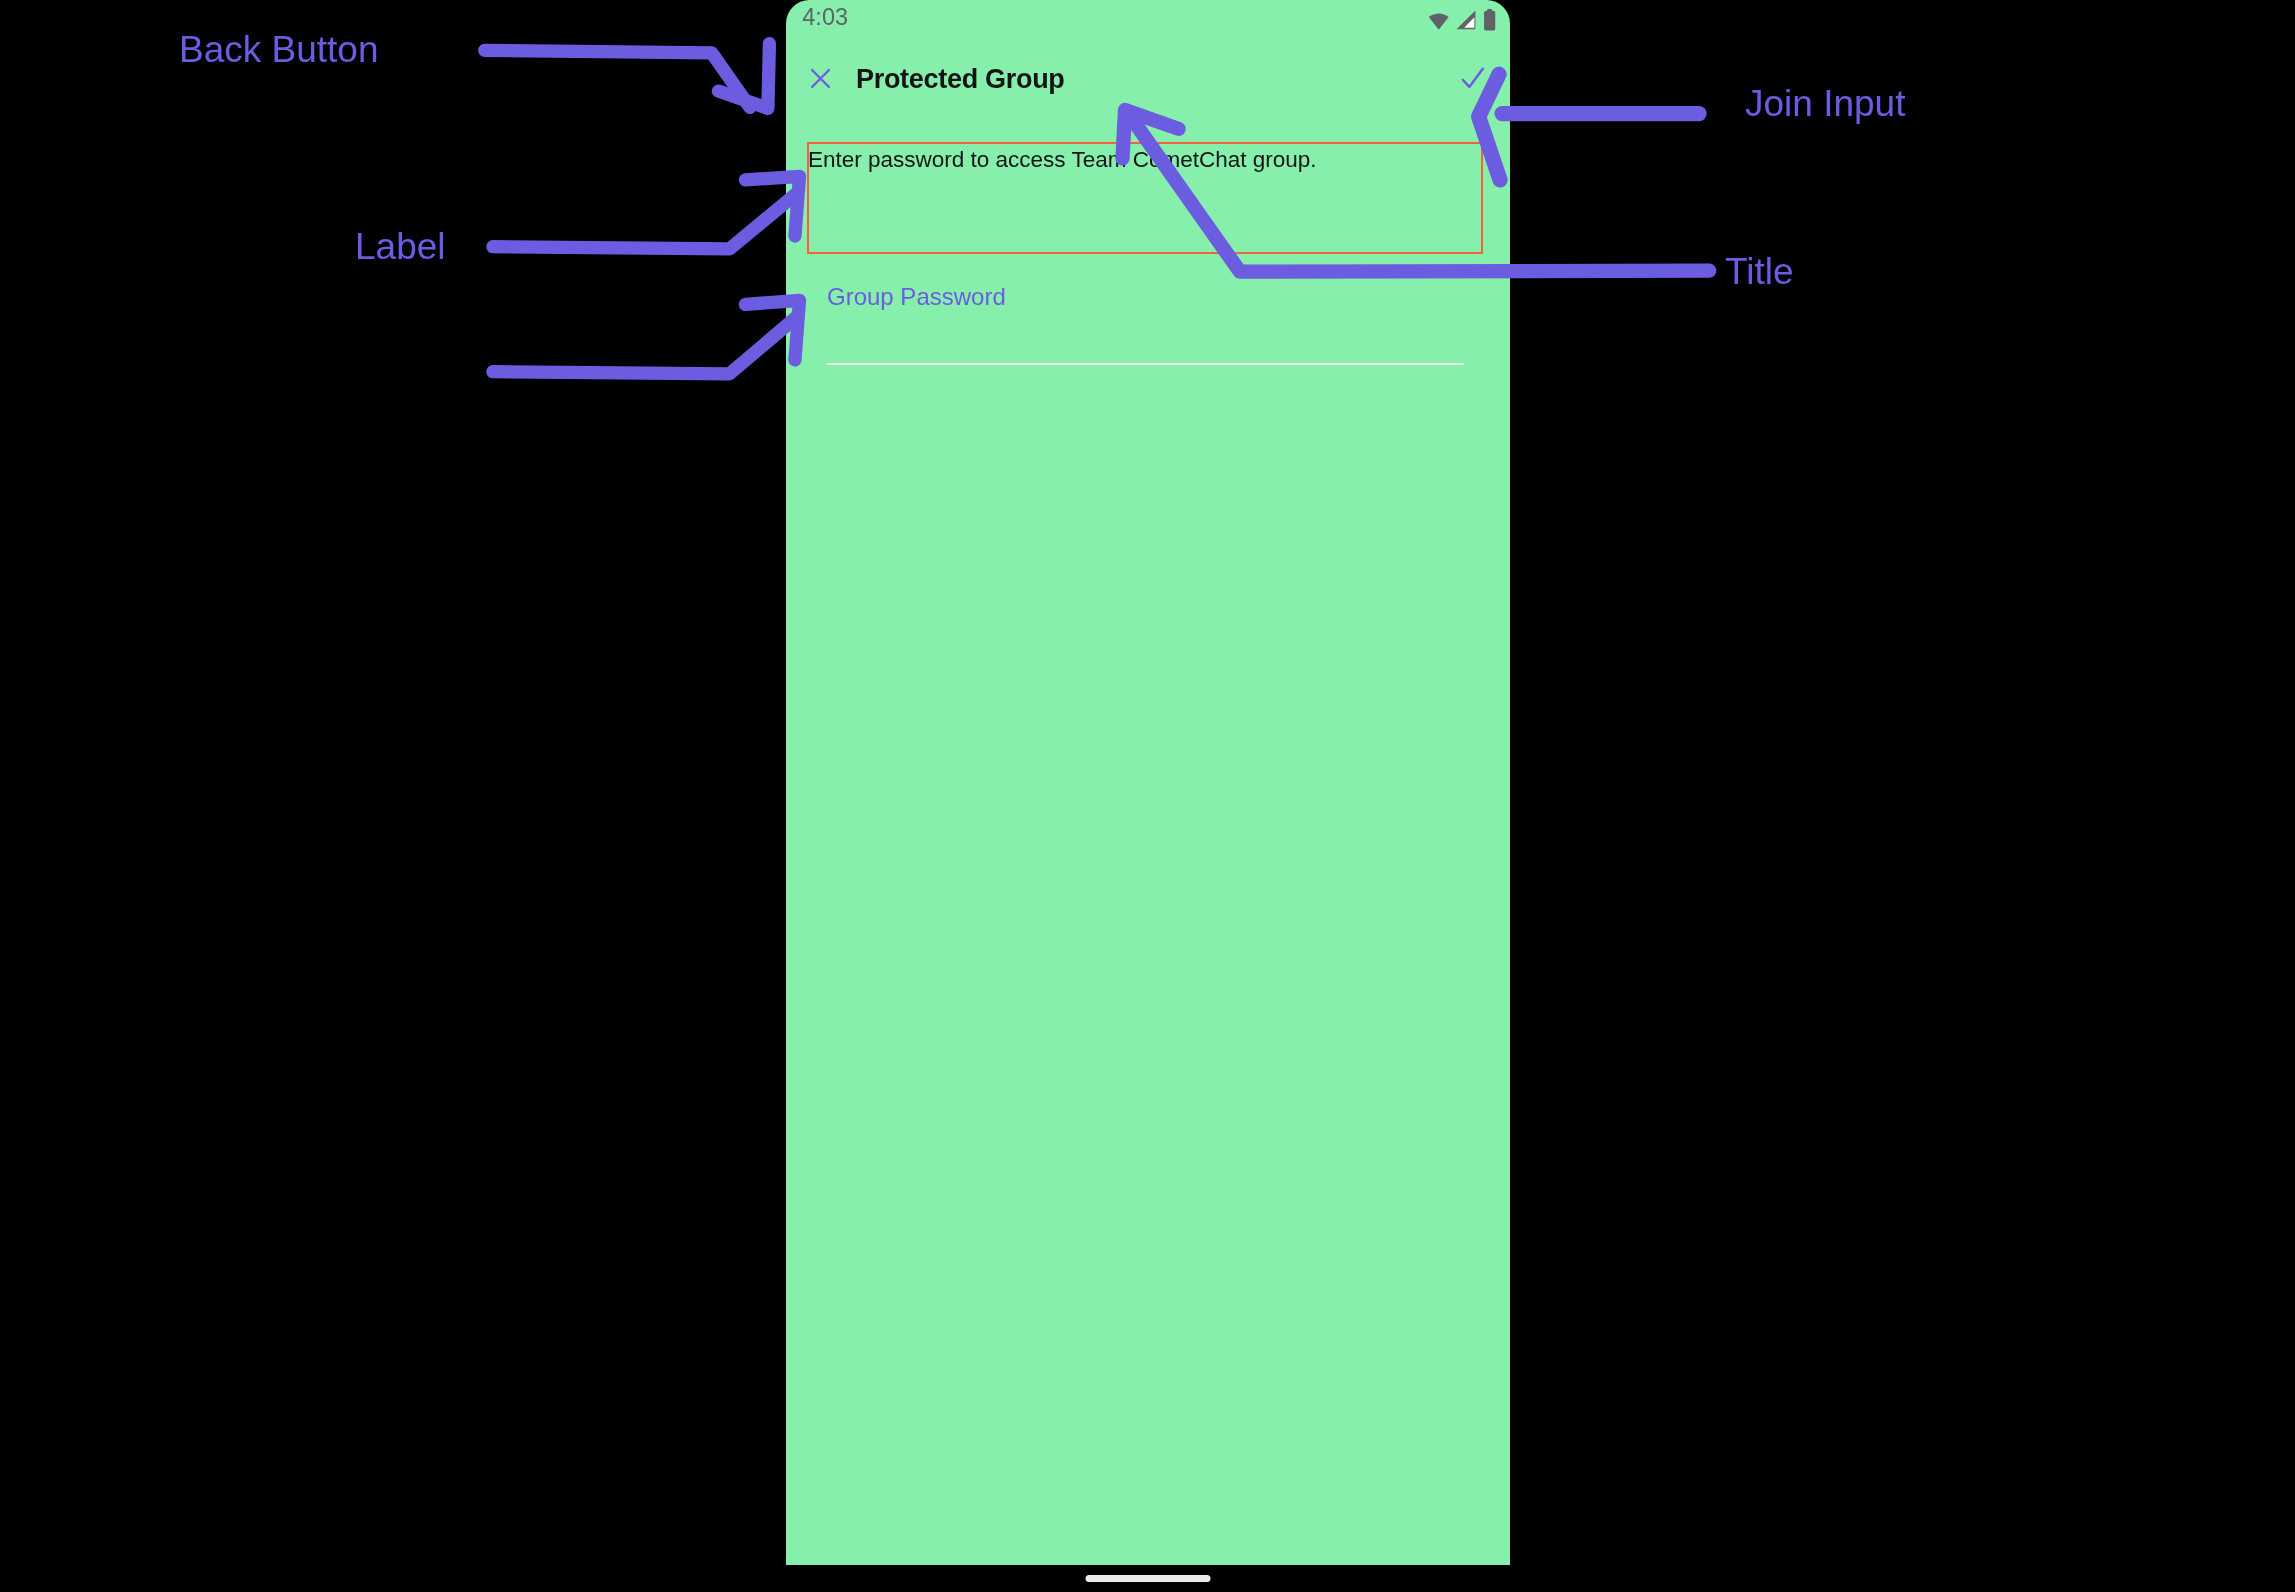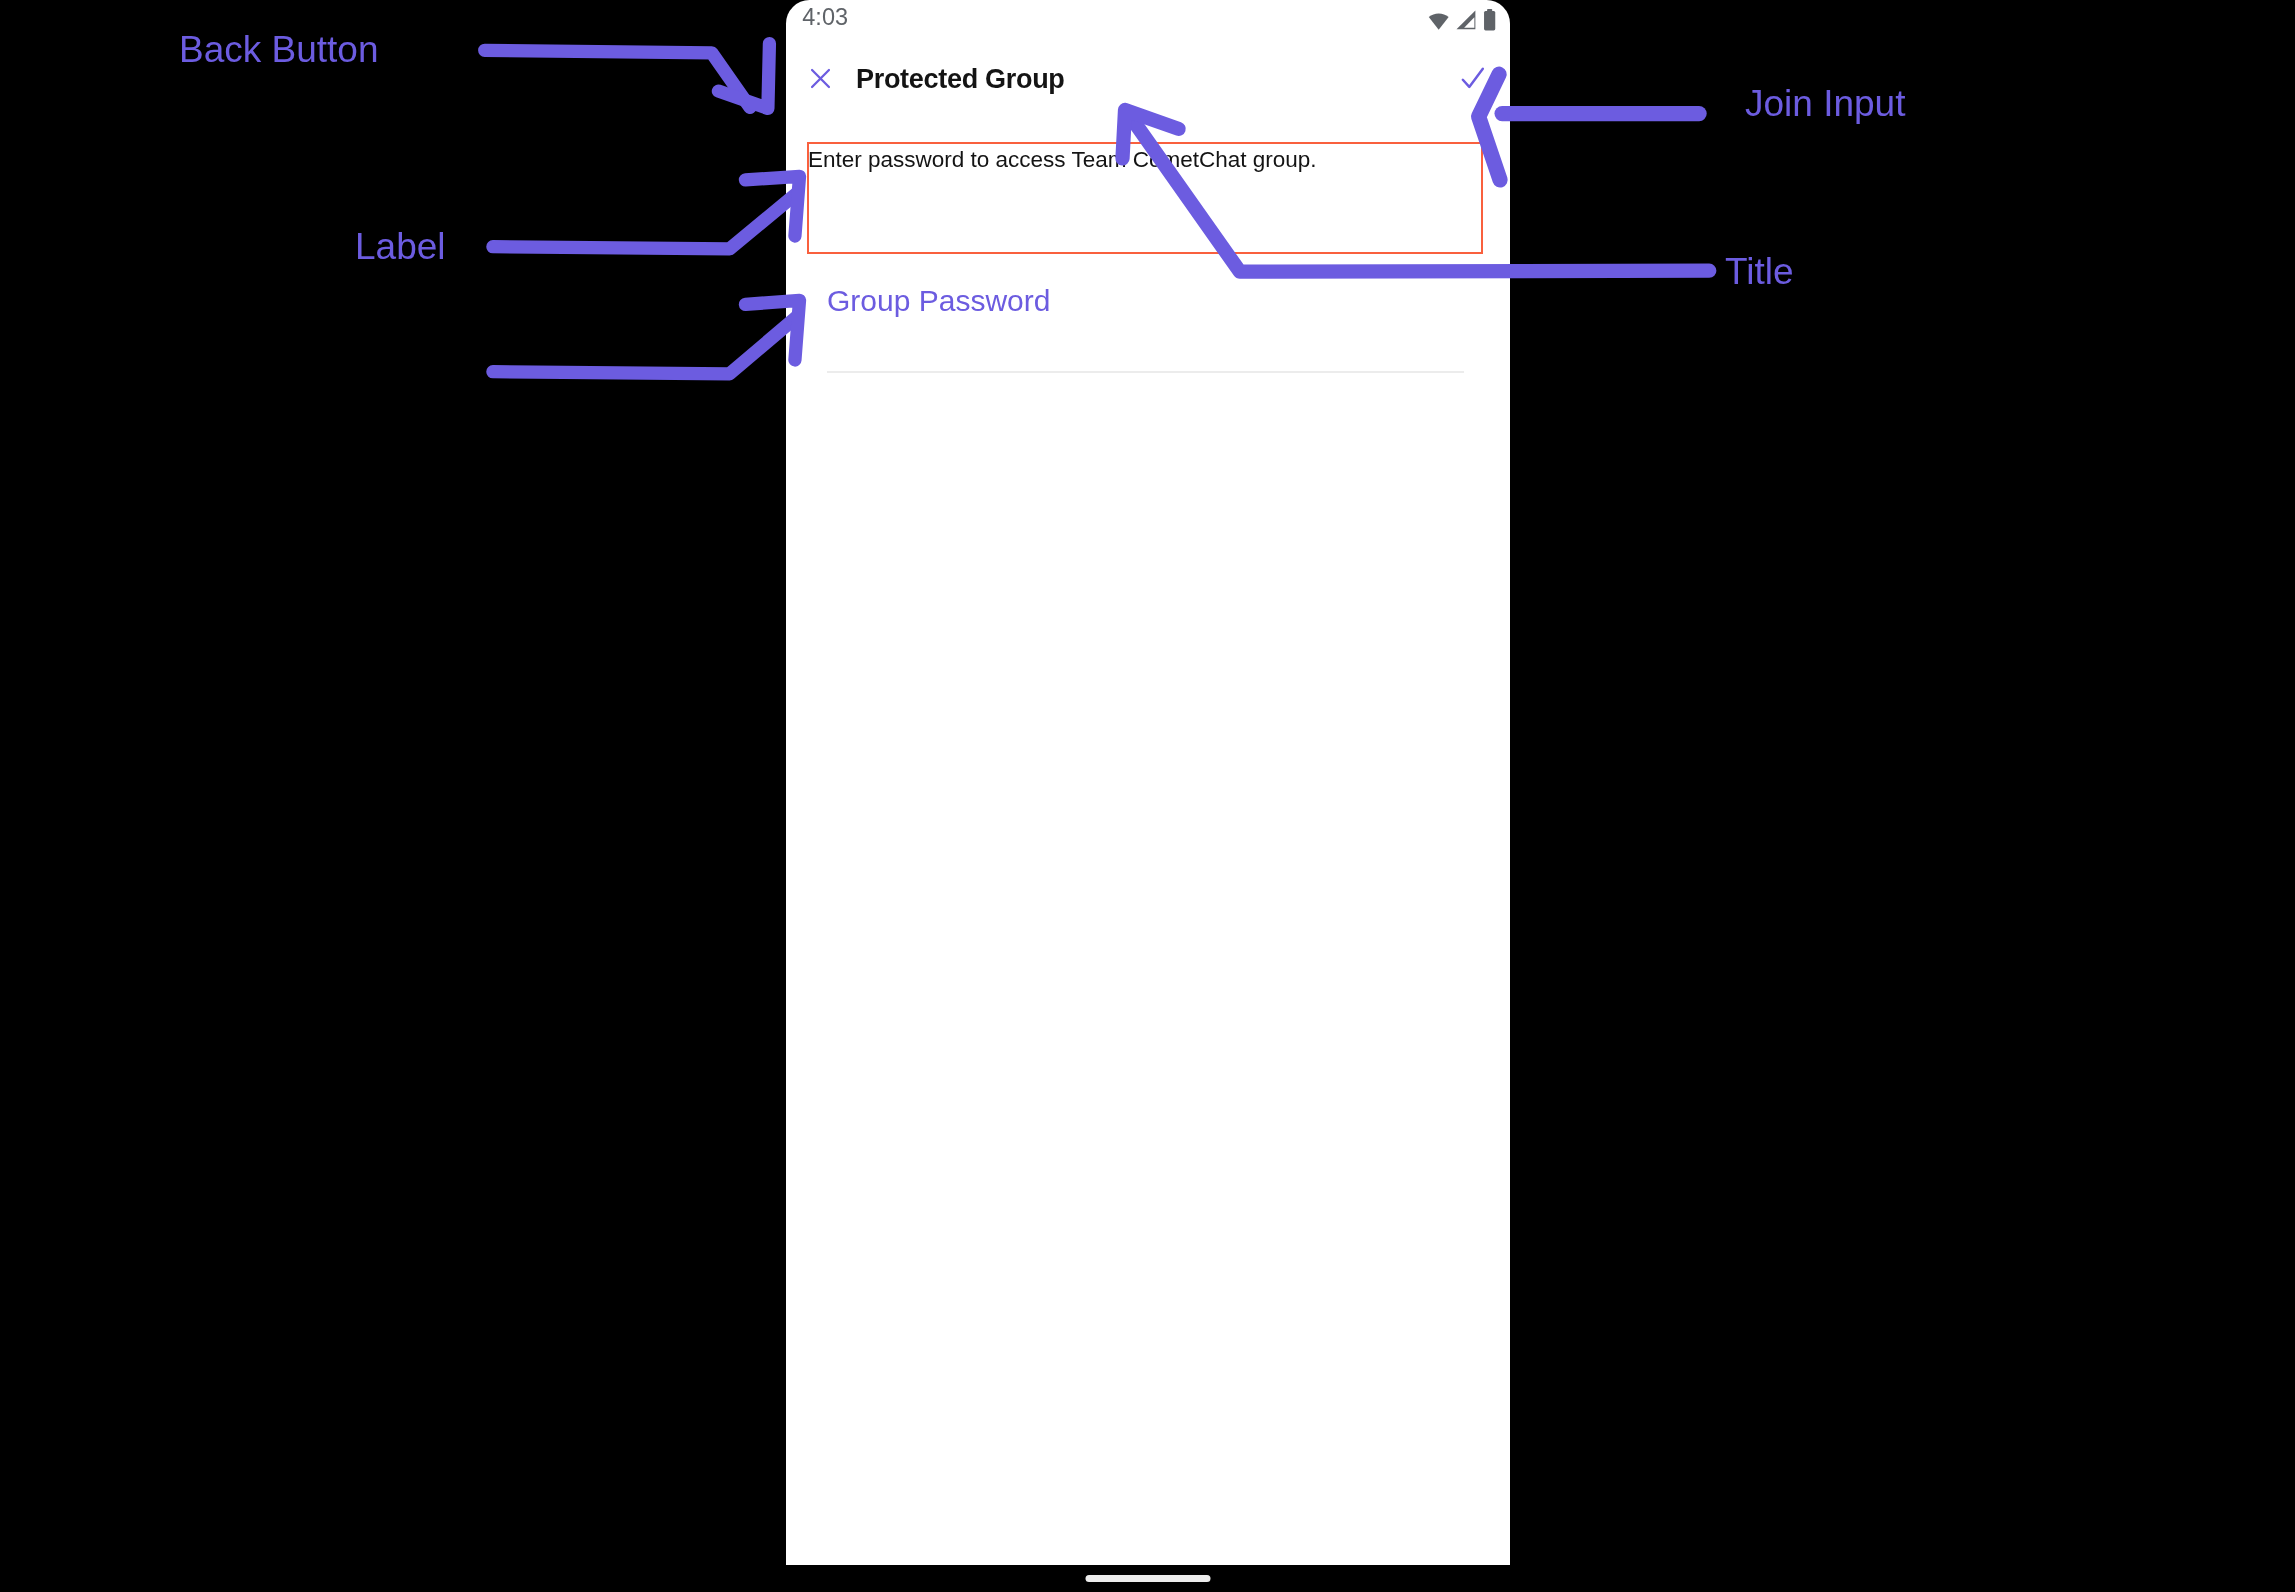--- a/index.html
+++ b/index.html
@@ -33,21 +33,21 @@
     line-height: 1.18;
   }
 
   
   #phone {
     position: absolute;
     left: 786px;
     top: 0px;
     width: 724px;
     height: 1565px;
-    background: #ffffff;
+    background: #86efac;
     border-radius: 23.5px 23.5px 0 0;
     overflow: hidden;
     z-index: 10;
   }
 
   
   .statusbar {
     position: absolute;
     left: 0; top: 0;
     width: 724px;
@@ -120,21 +120,21 @@
     color: #141414;
     line-height: 1.42;
   }
   .field-block {
     position: absolute;
     left: 41px;
     top: 283px;
     width: 637px;
   }
   .field-label {
-    font-size: 30px;
+    font-size: 24px;
     color: #6C5CE0;
     line-height: 1.2;
   }
   .field-input {
     margin-top: 24.5px;
     height: 29px;
     width: 100%;
     border: none;
     outline: none;
     background: transparent;

